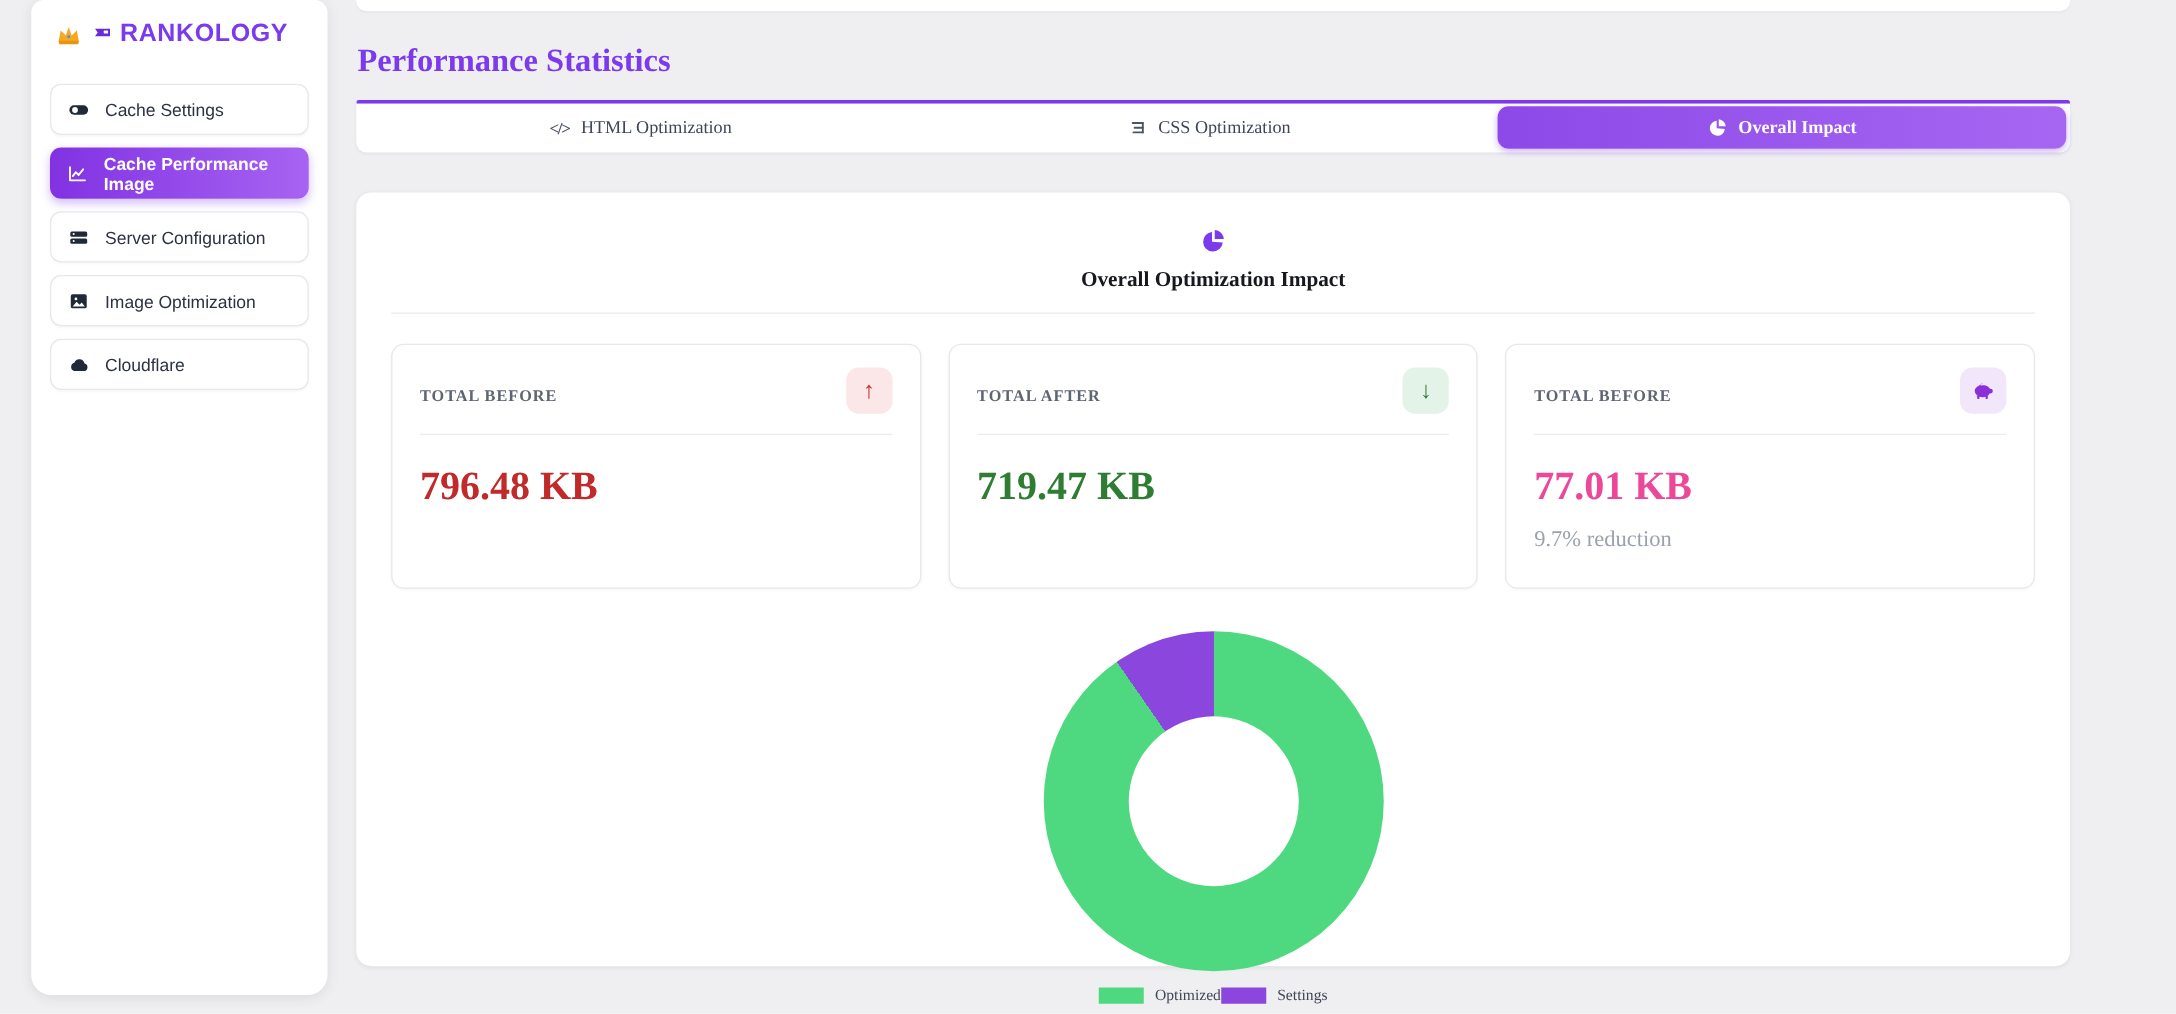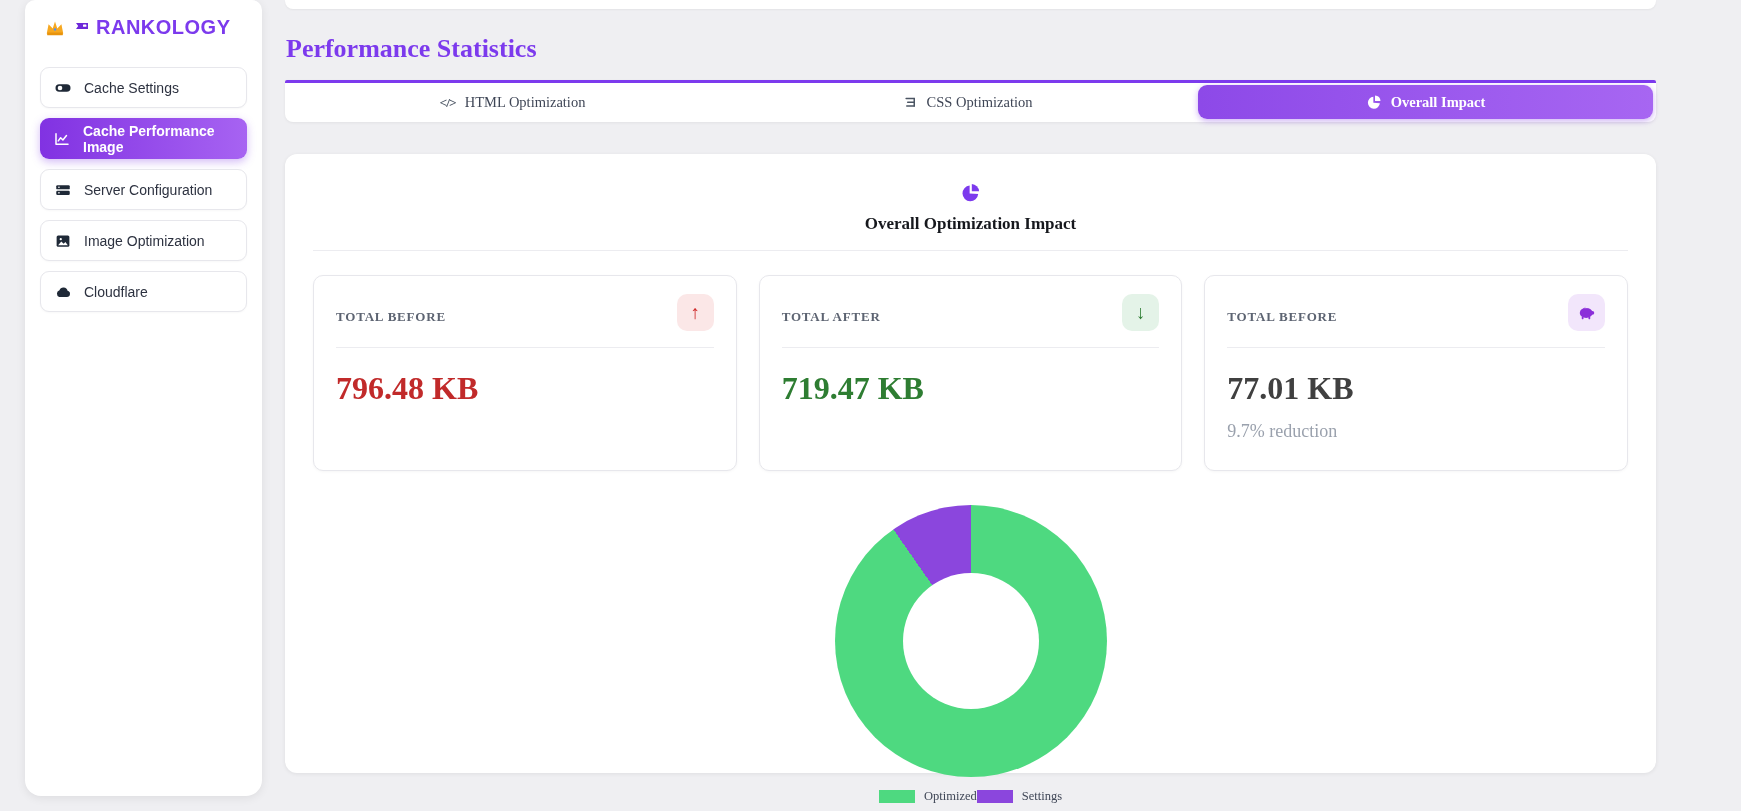--- a/index.html
+++ b/index.html
@@ -81,21 +81,21 @@
   .stat-label { font-size:13px; font-weight:600; color:#5d6472; letter-spacing:.8px; }
   .badge { width:37px; height:37px; border-radius:10px; display:flex; align-items:center; justify-content:center; margin-top:-8px; }
   .badge.red    { background:#fbe7e7; color:#cf2b2b; }
   .badge.green  { background:#e4f3e8; color:#2e7d32; }
   .badge.purple { background:#f2e6fb; color:#8b2fd9; }
   .badge .arrow { font-size:19px; font-weight:700; line-height:1; }
   .stat-divider { height:1px; background:#ececf0; margin:16px 0 0 0; }
   .stat-value { margin-top:22px; font-size:32px; font-weight:800; }
   .stat-value.red { color:#c12a2a; }
   .stat-value.green { color:#2e7d32; }
-  .stat-value.purple { color:#404040; }
+  .stat-value.purple { color:#ec4899; }
   .stat-sub { margin-top:14px; font-size:18px; color:#9aa1ad; }
 
   
   .chart-wrap { display:flex; flex-direction:column; align-items:center; margin-top:34px; }
   .donut { width:272px; height:272px; border-radius:50%; position:relative; }
   .donut-hole {
     position:absolute; left:50%; top:50%; width:136px; height:136px;
     transform:translate(-50%,-50%); border-radius:50%; background:#fff;
   }
   .legend { display:flex; align-items:center; margin-top:12px; }

